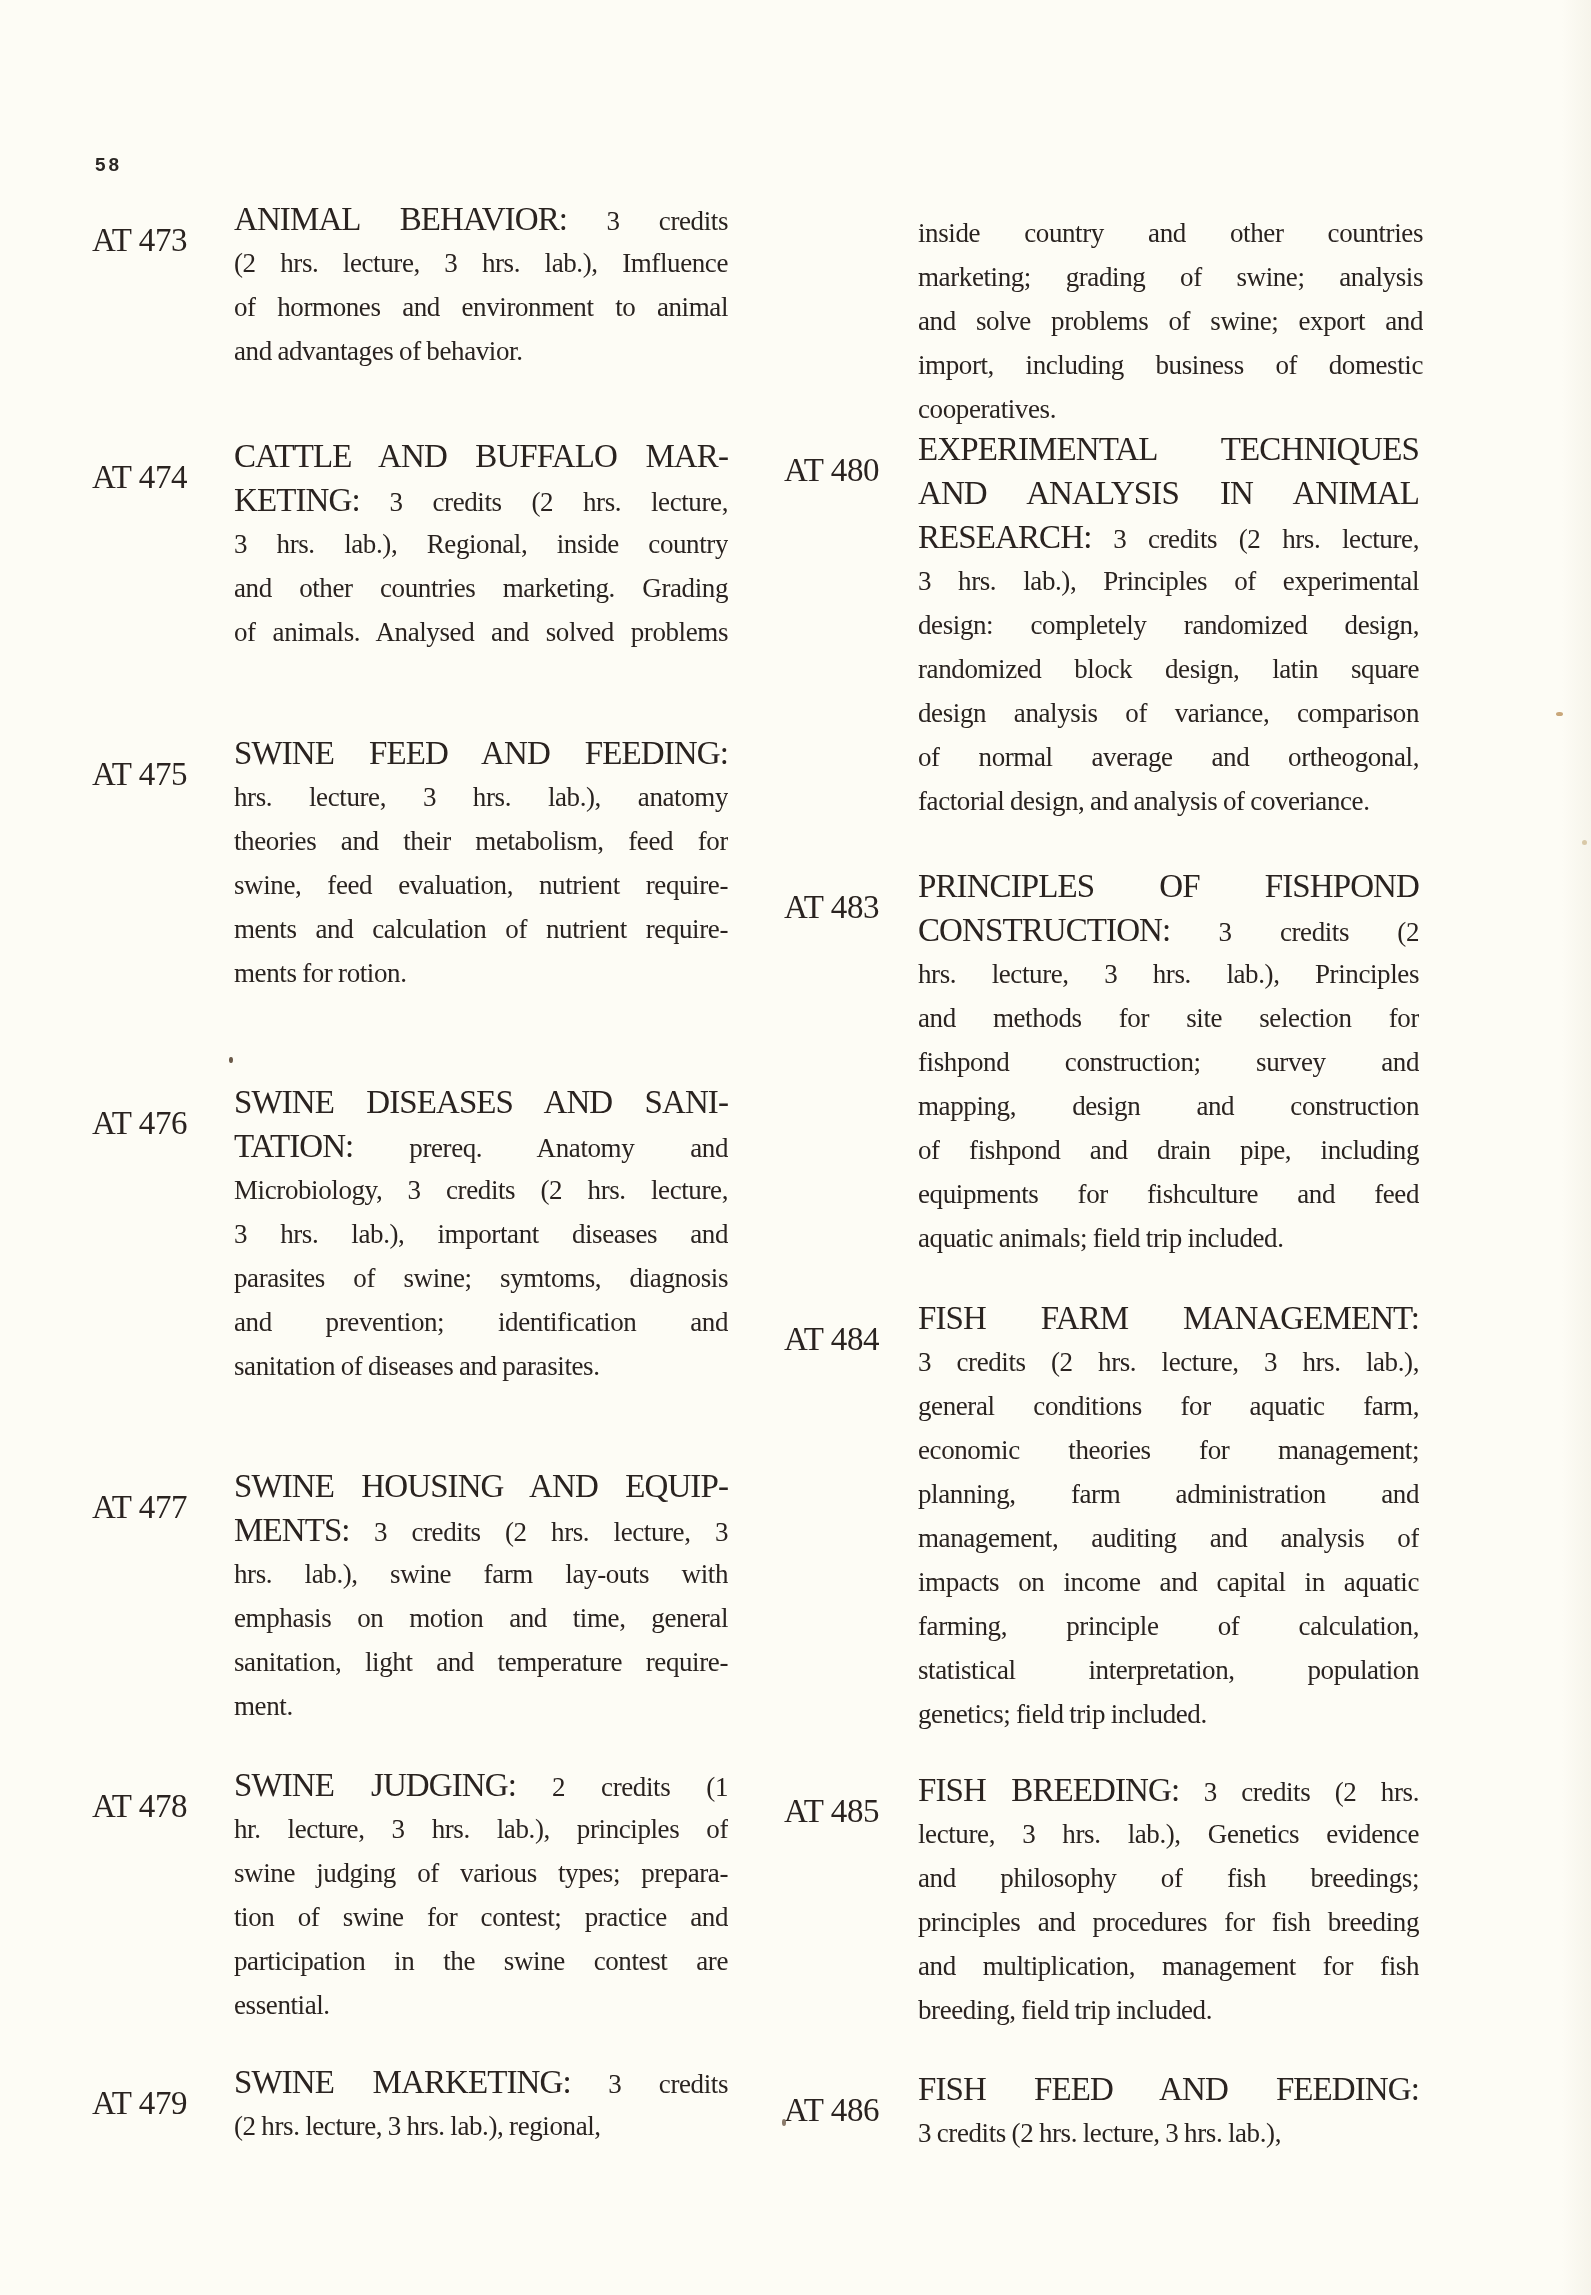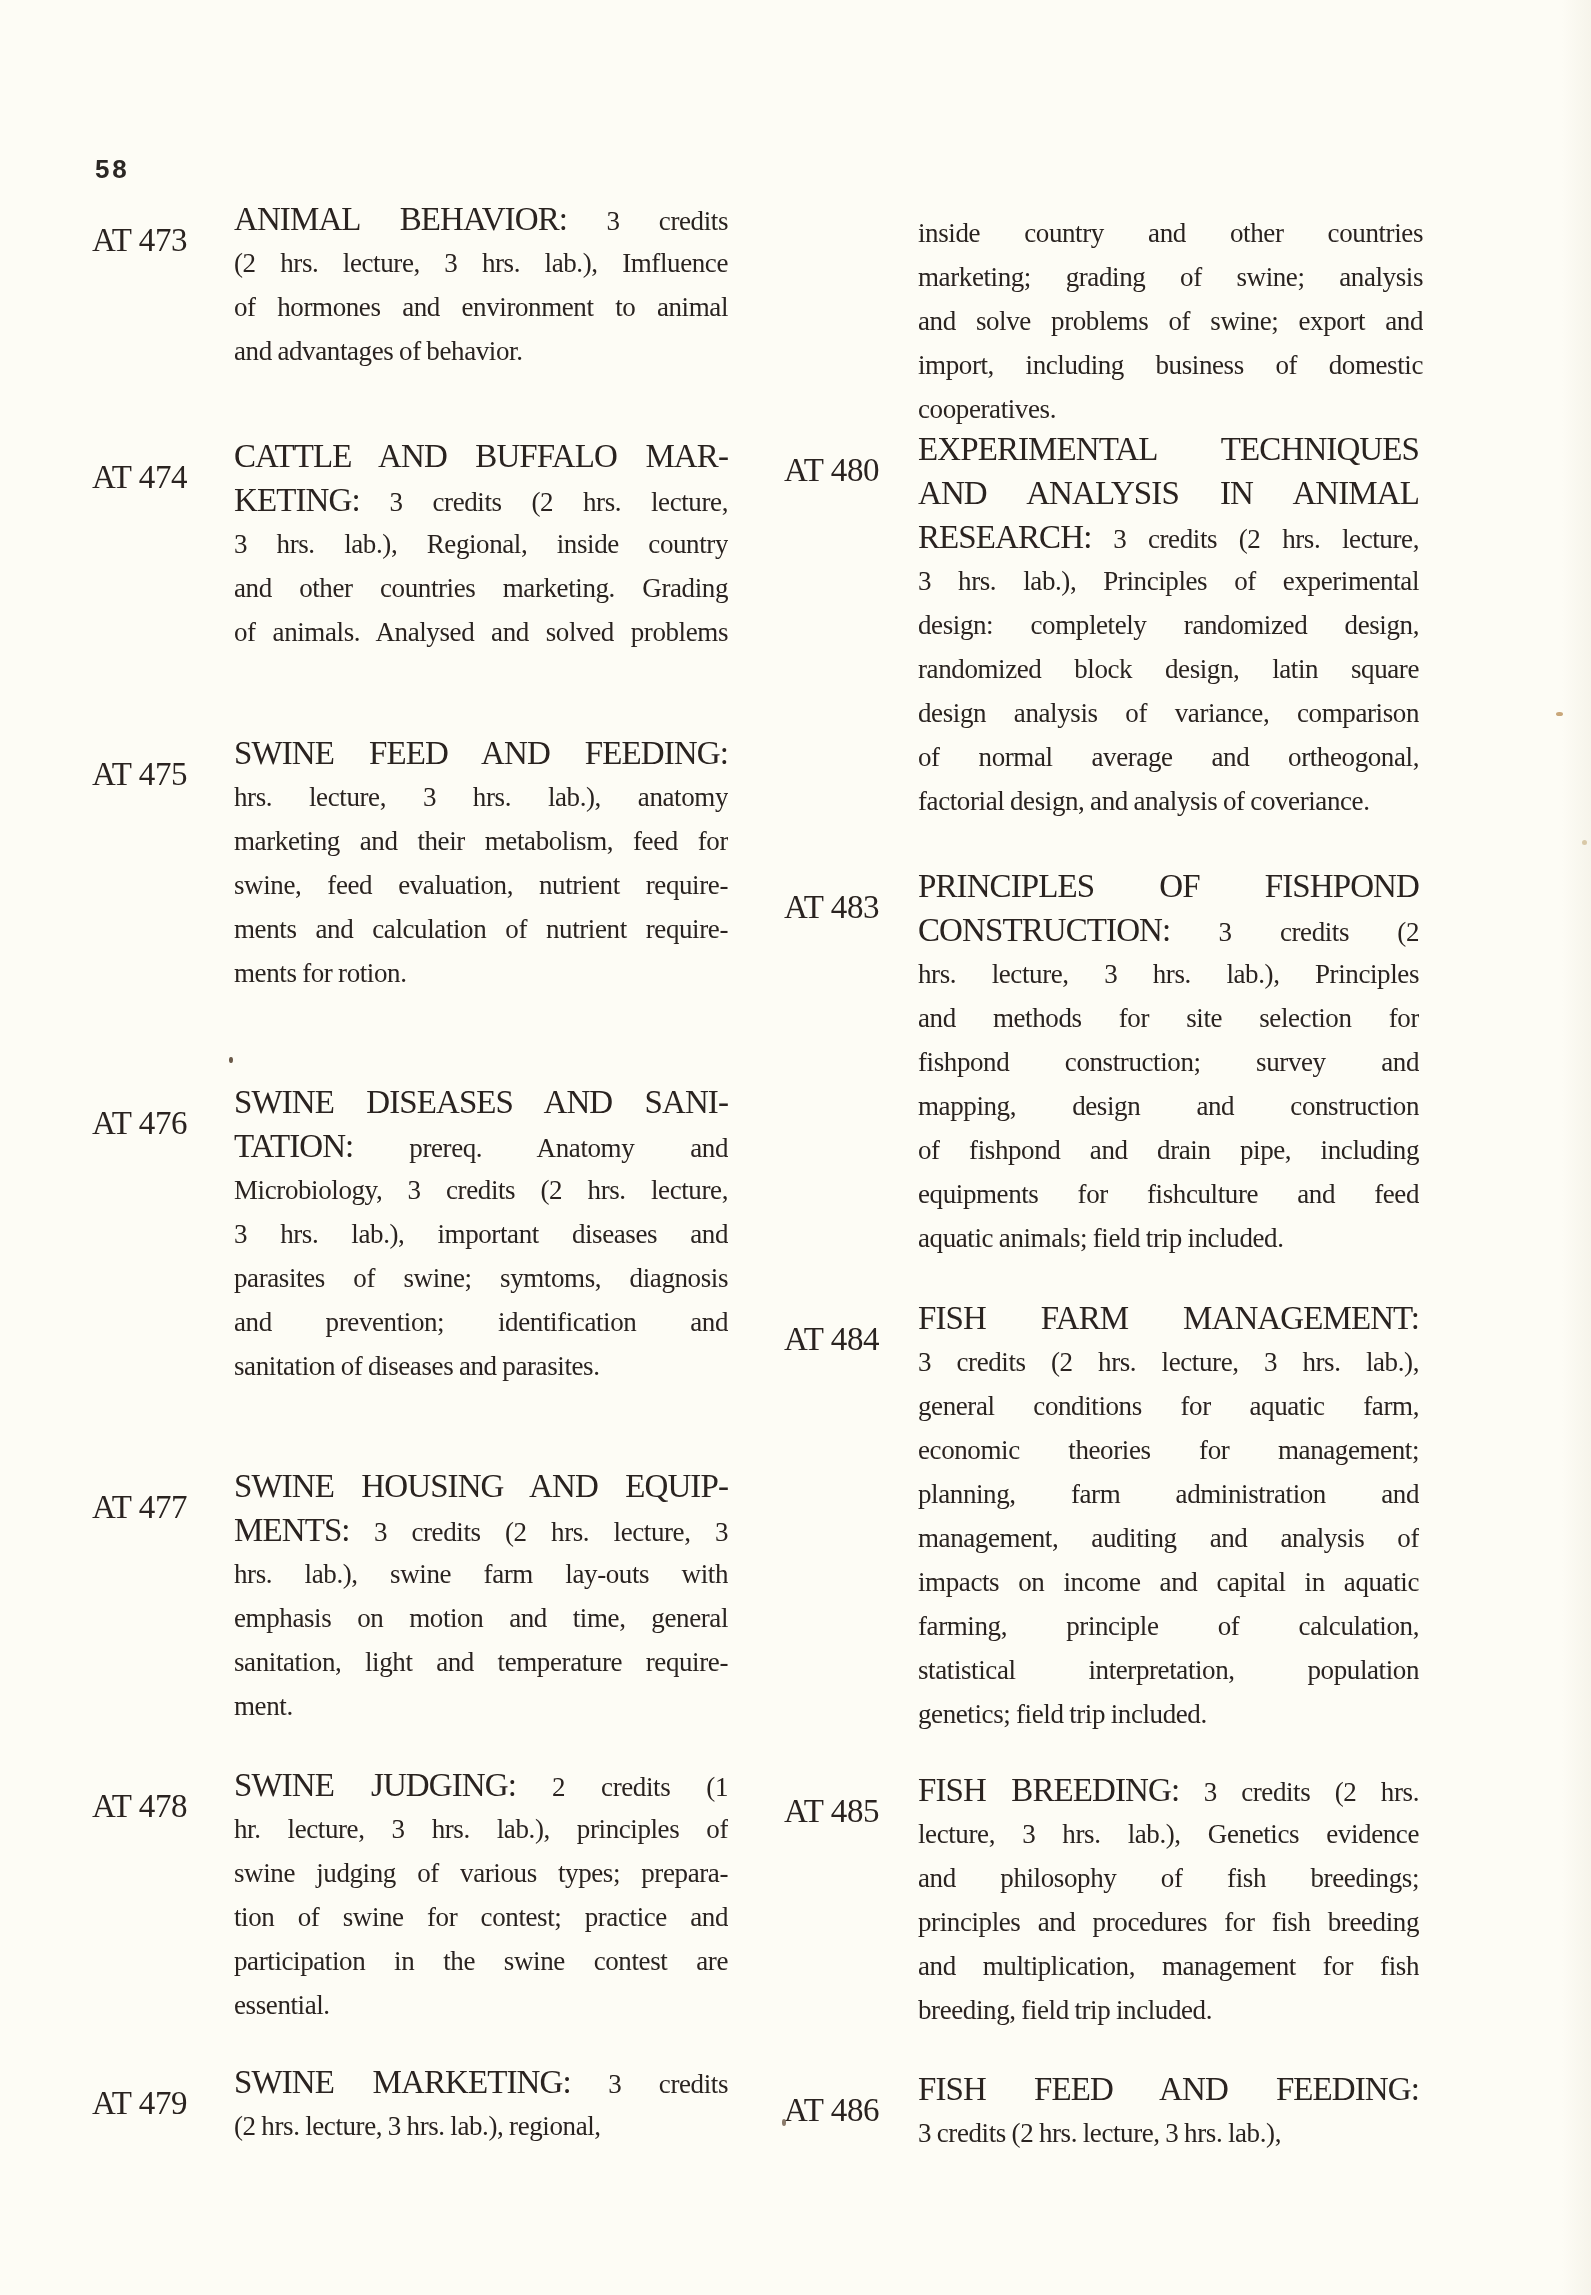--- a/index.html
+++ b/index.html
@@ -10,21 +10,21 @@
     color: #2a2320;
     font-family: "Liberation Serif", "DejaVu Serif", serif;
   }
   .page-edge {
     position: absolute; top: 0; right: 0; width: 29px; height: 2295px;
     background: linear-gradient(to right, rgba(253,252,245,0), rgba(244,242,232,0.8));
   }
   .page-num {
     position: absolute; left: 95px; top: 154px;
     font-family: "Liberation Sans", "DejaVu Sans", sans-serif;
-    font-weight: bold; font-size: 26px; letter-spacing: 2.9px;
+    font-weight: bold; font-size: 19px; letter-spacing: 2.9px;
     color: #2b2724;
   }
   .entry { position: absolute; }
   .entry.left { left: 92px; width: 640px; }
   .entry.right { left: 784px; width: 639px; }
   .code {
     position: absolute; left: 0; top: 0;
     font-size: 33px; line-height: 44px; white-space: nowrap;
     letter-spacing: -0.4px;
     margin-top: 21px;
@@ -69,21 +69,21 @@
         <span class="line"><span class="b">3 hrs. lab.), Regional, inside country</span></span>
         <span class="line"><span class="b">and other countries marketing. Grading</span></span>
         <span class="line"><span class="b">of animals. Analysed and solved problems</span></span>
       </div>
     </div>
     <div class="entry left" style="top: 731px;">
       <span class="code">AT 475</span>
       <div class="lines">
         <span class="line"><span class="h">SWINE FEED AND FEEDING:</span></span>
         <span class="line"><span class="b">hrs. lecture, 3 hrs. lab.), anatomy</span></span>
-        <span class="line"><span class="b">marketing and their metabolism, feed for</span></span>
+        <span class="line"><span class="b">theories and their metabolism, feed for</span></span>
         <span class="line"><span class="b">swine, feed evaluation, nutrient require-</span></span>
         <span class="line"><span class="b">ments and calculation of nutrient require-</span></span>
         <span class="line last"><span class="b">ments for rotion.</span></span>
       </div>
     </div>
     <div class="entry left" style="top: 1080px;">
       <span class="code">AT 476</span>
       <div class="lines">
         <span class="line"><span class="h">SWINE DISEASES AND SANI-</span></span>
         <span class="line"><span class="h">TATION:</span><span class="b"> prereq. Anatomy and</span></span>

